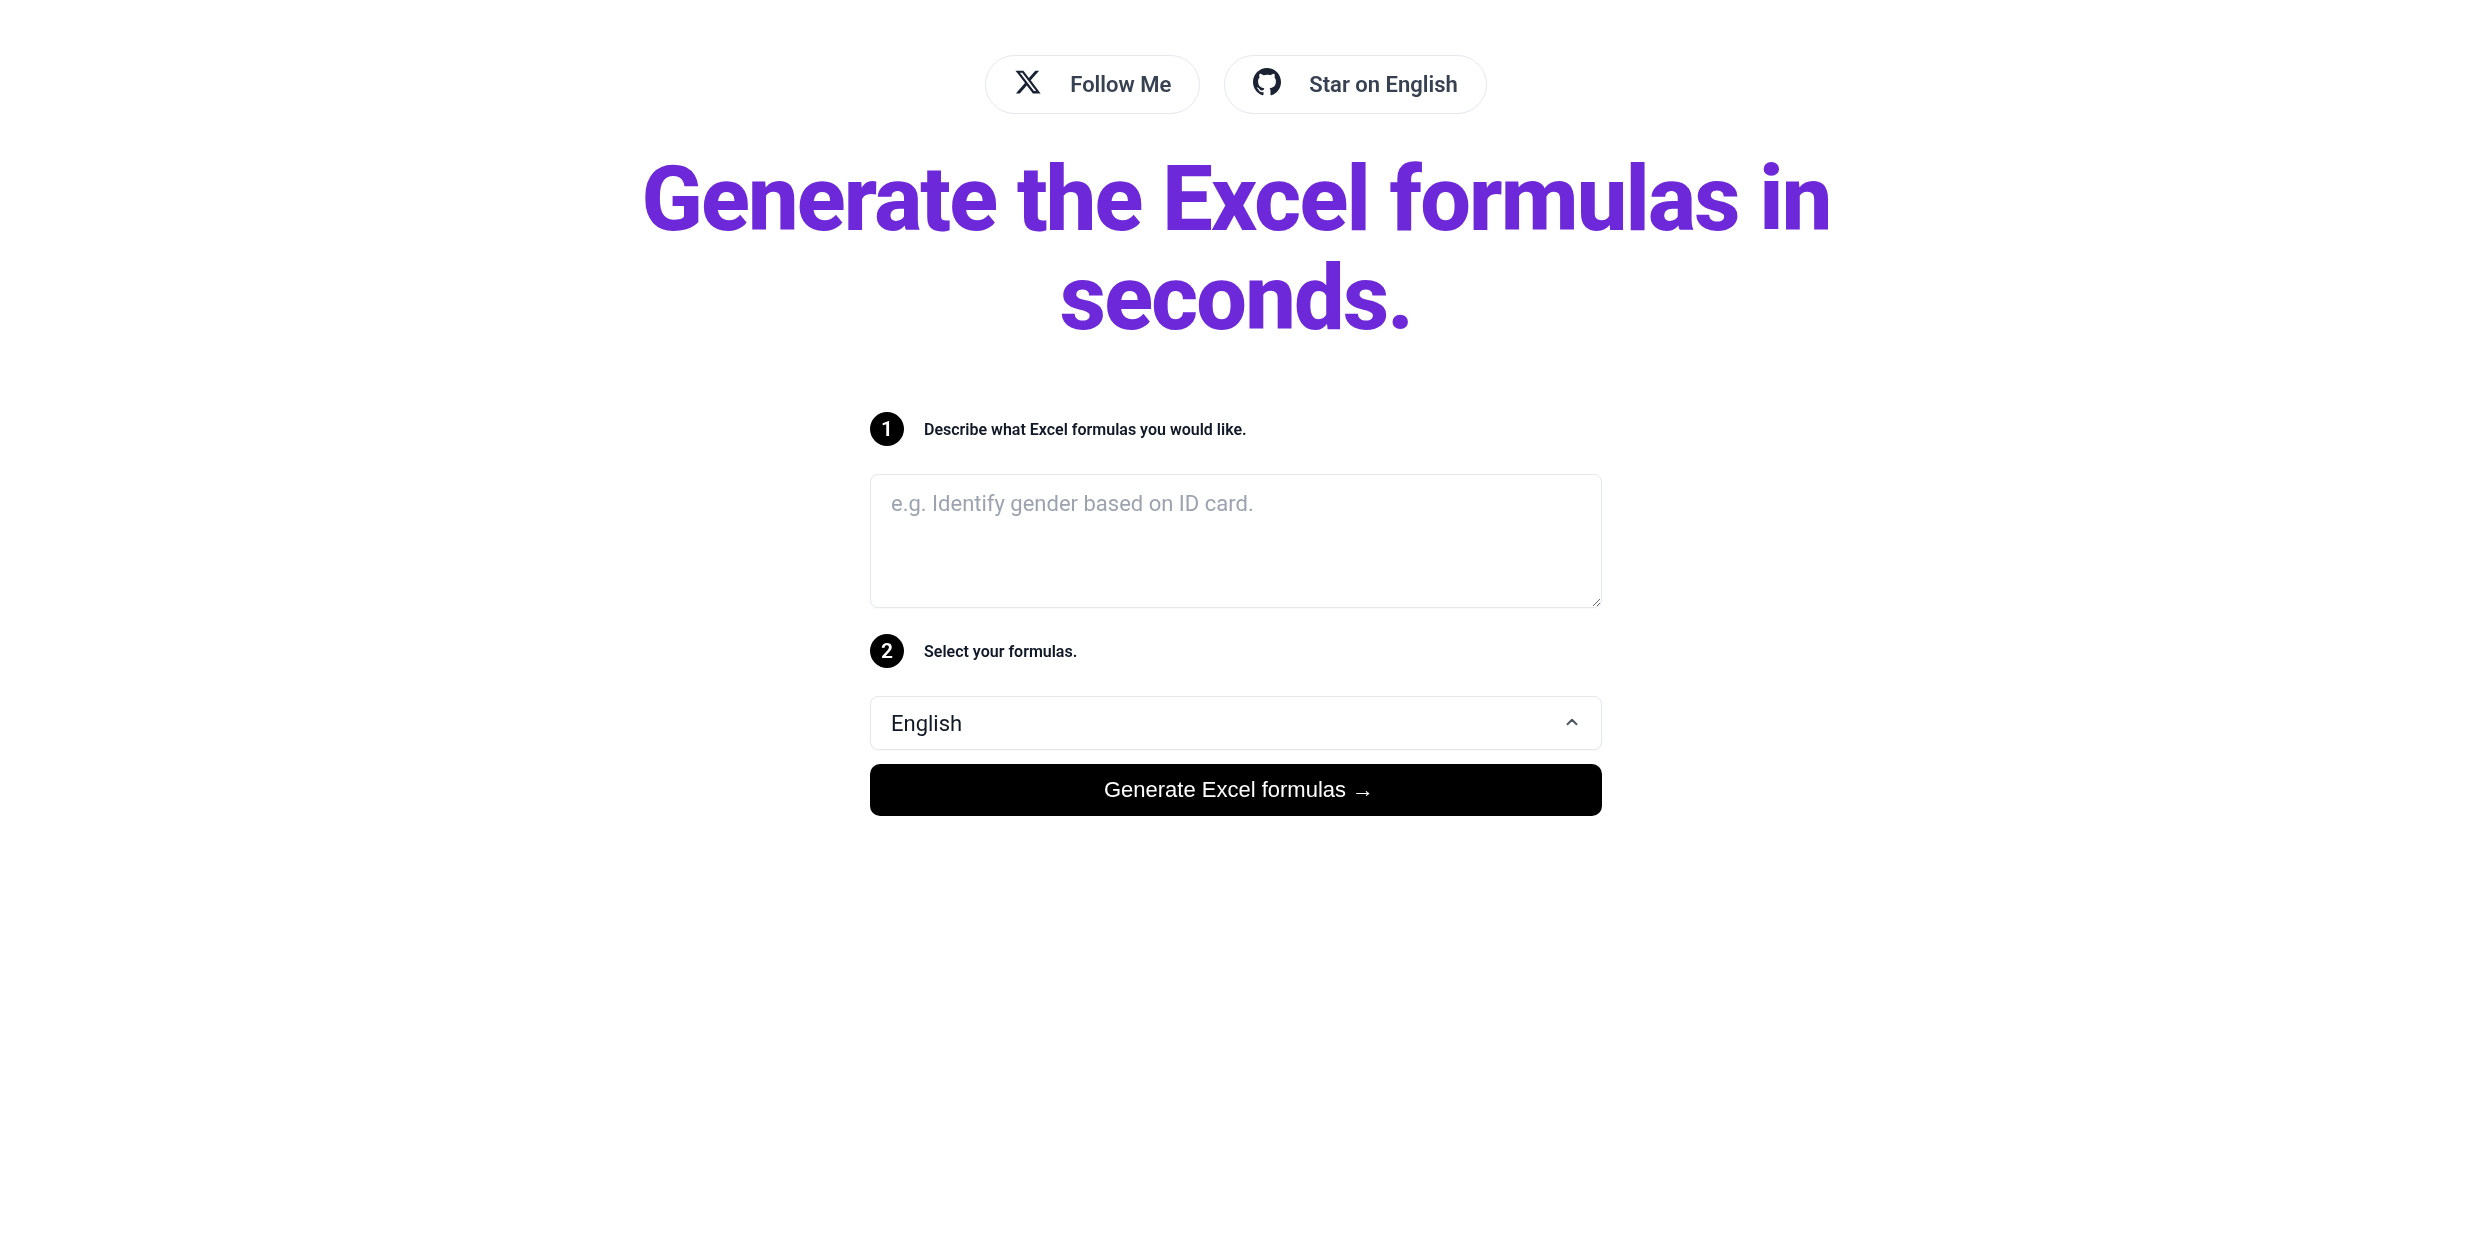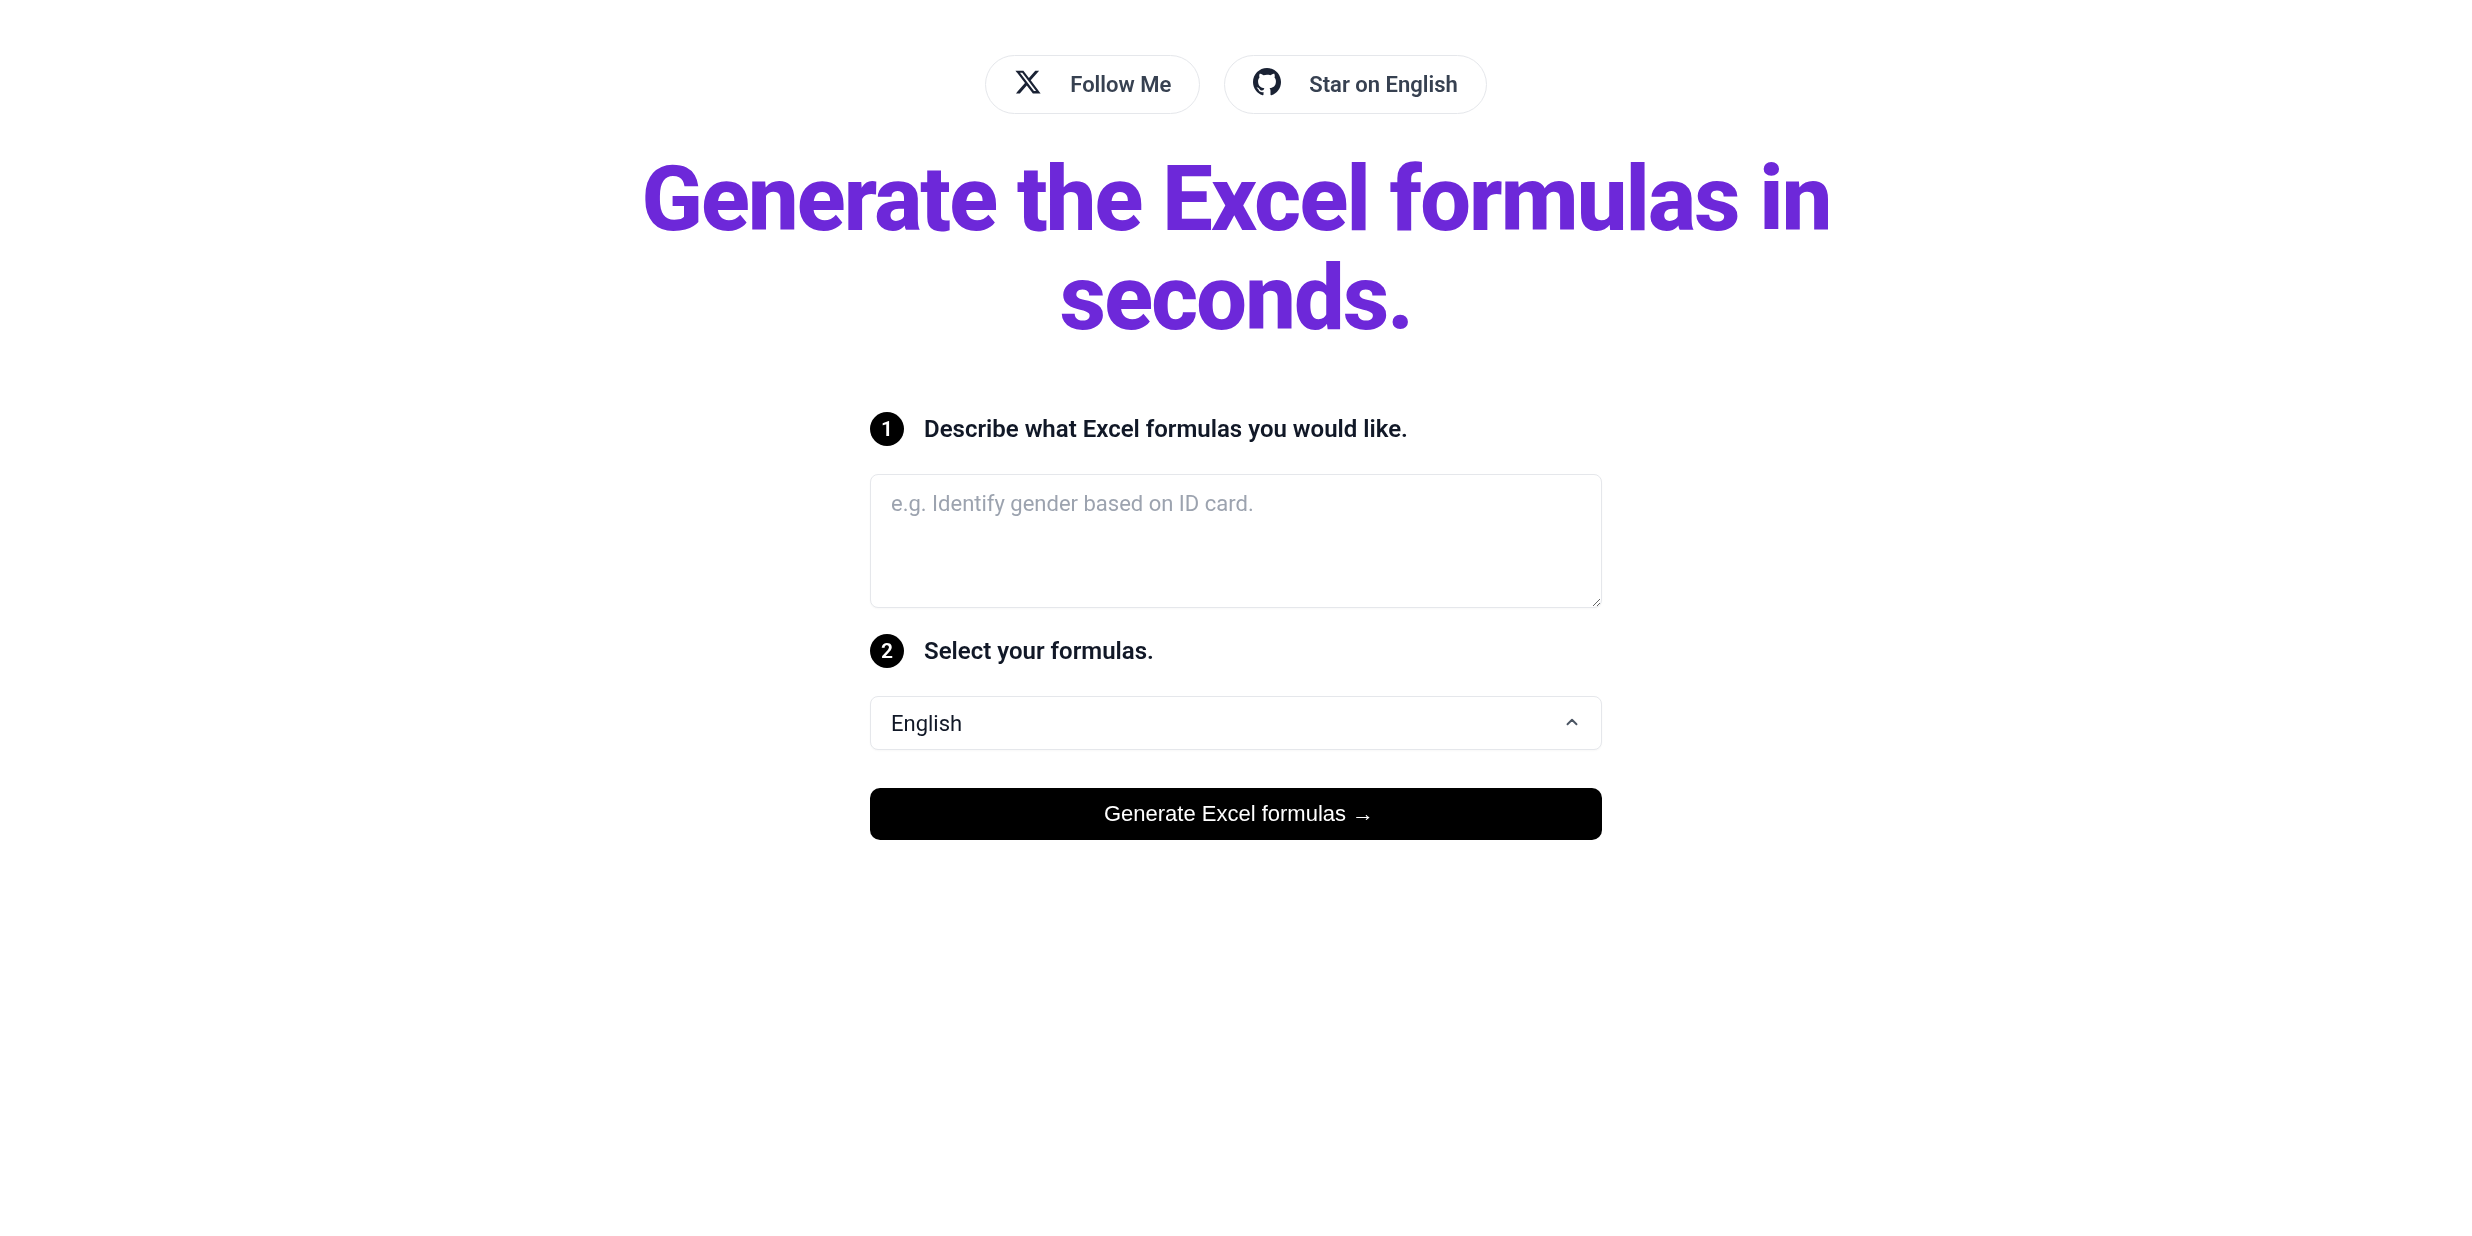--- a/index.html
+++ b/index.html
@@ -77,21 +77,21 @@
       color: #ffffff;
       display: flex;
       align-items: center;
       justify-content: center;
       font-weight: 600;
       font-size: 21px;
       flex-shrink: 0;
     }
     
     .step-text {
-      font-size: 24px;
+      font-size: 16px;
       font-weight: 600;
       color: #111827;
     }
     
     .formula-textarea {
       width: 100%;
       height: 134px;
       border: 1px solid #e5e7eb;
       border-radius: 8px;
       padding: 16px 20px;
@@ -113,21 +113,21 @@
       border: 1px solid #e5e7eb;
       border-radius: 8px;
       padding: 0 20px;
       display: flex;
       align-items: center;
       justify-content: space-between;
       cursor: pointer;
       font-size: 22px;
       color: #111827;
       background: #ffffff;
-      margin-bottom: 38px;
+      margin-bottom: 14px;
       box-shadow: 0 1px 2px rgba(0,0,0,0.03);
     }
     
     .chevron-up {
       width: 18px;
       height: 18px;
     }
     
     .generate-button {
       width: 100%;

